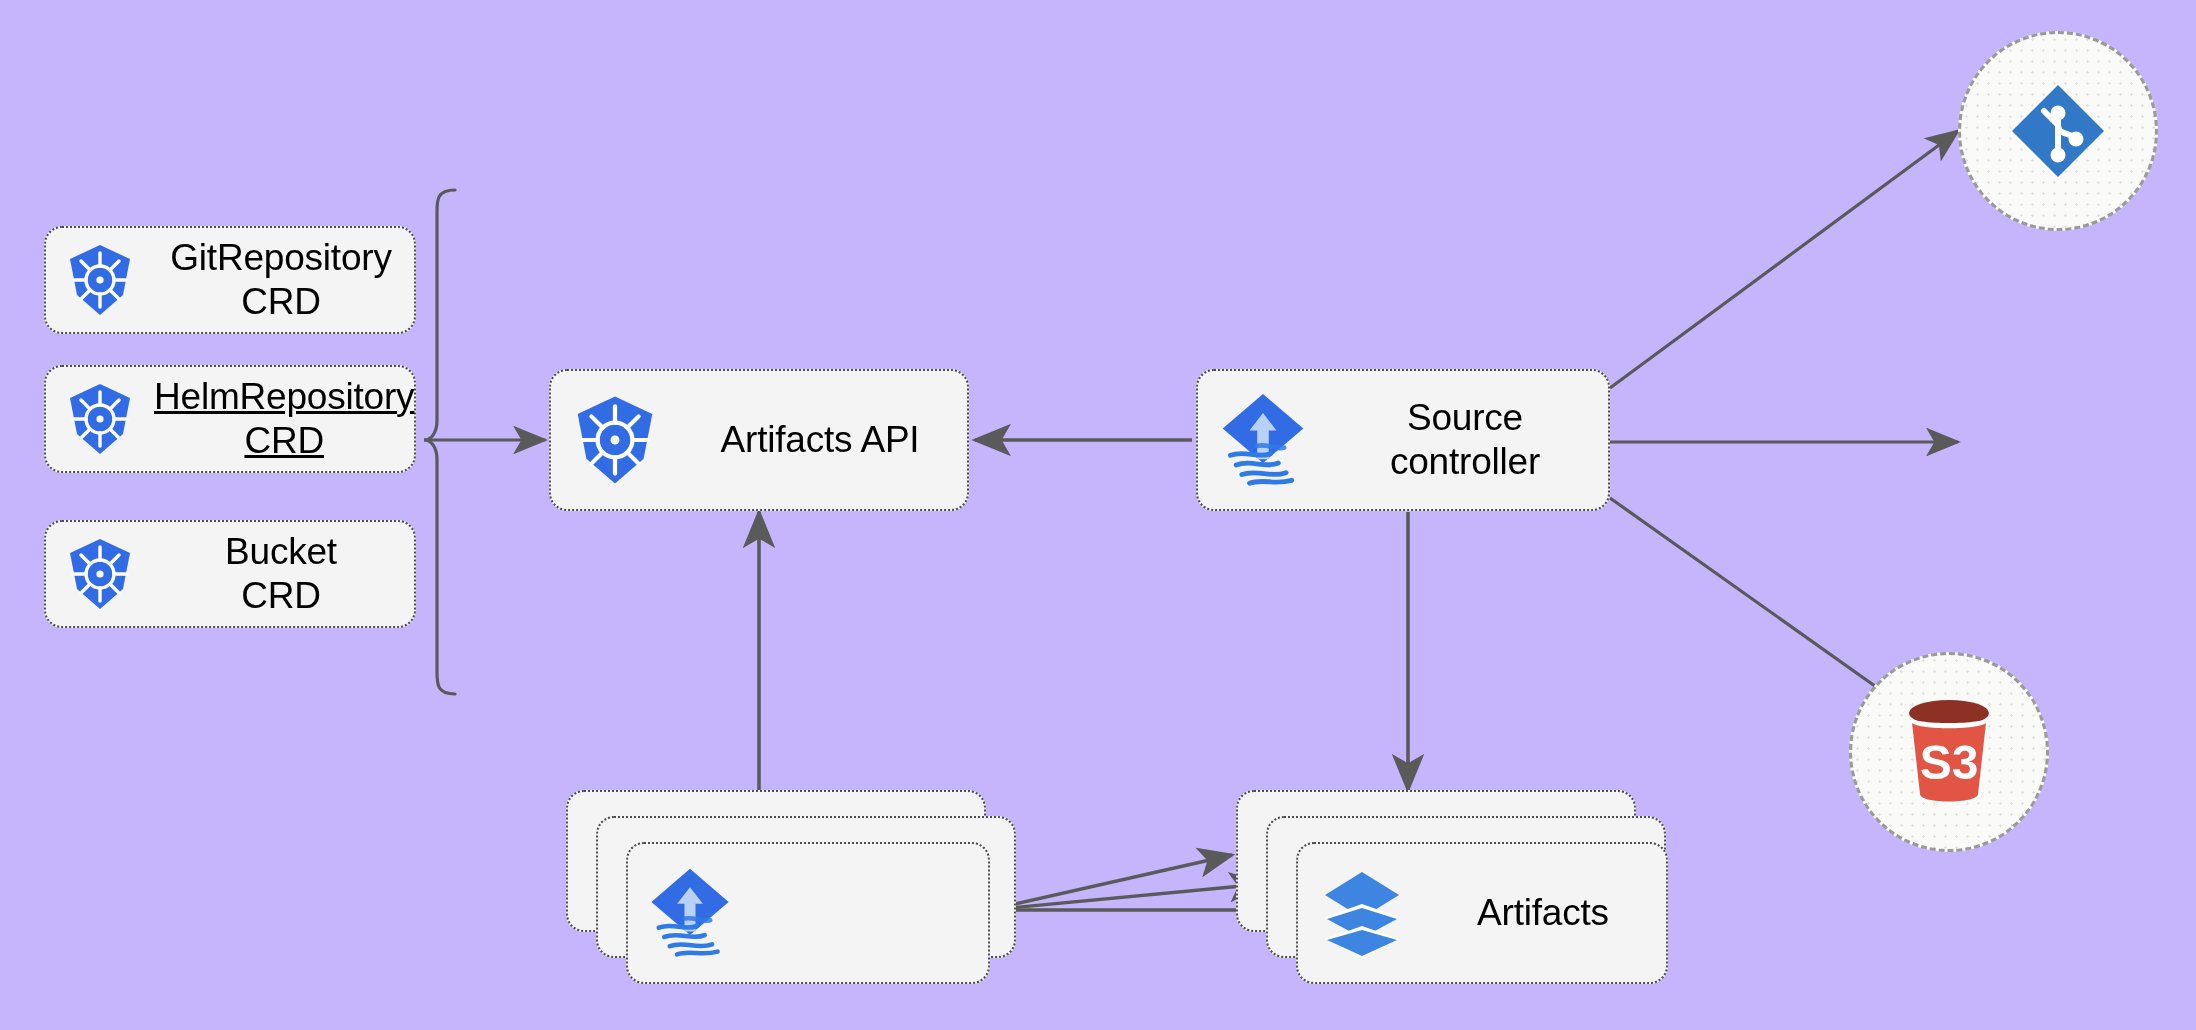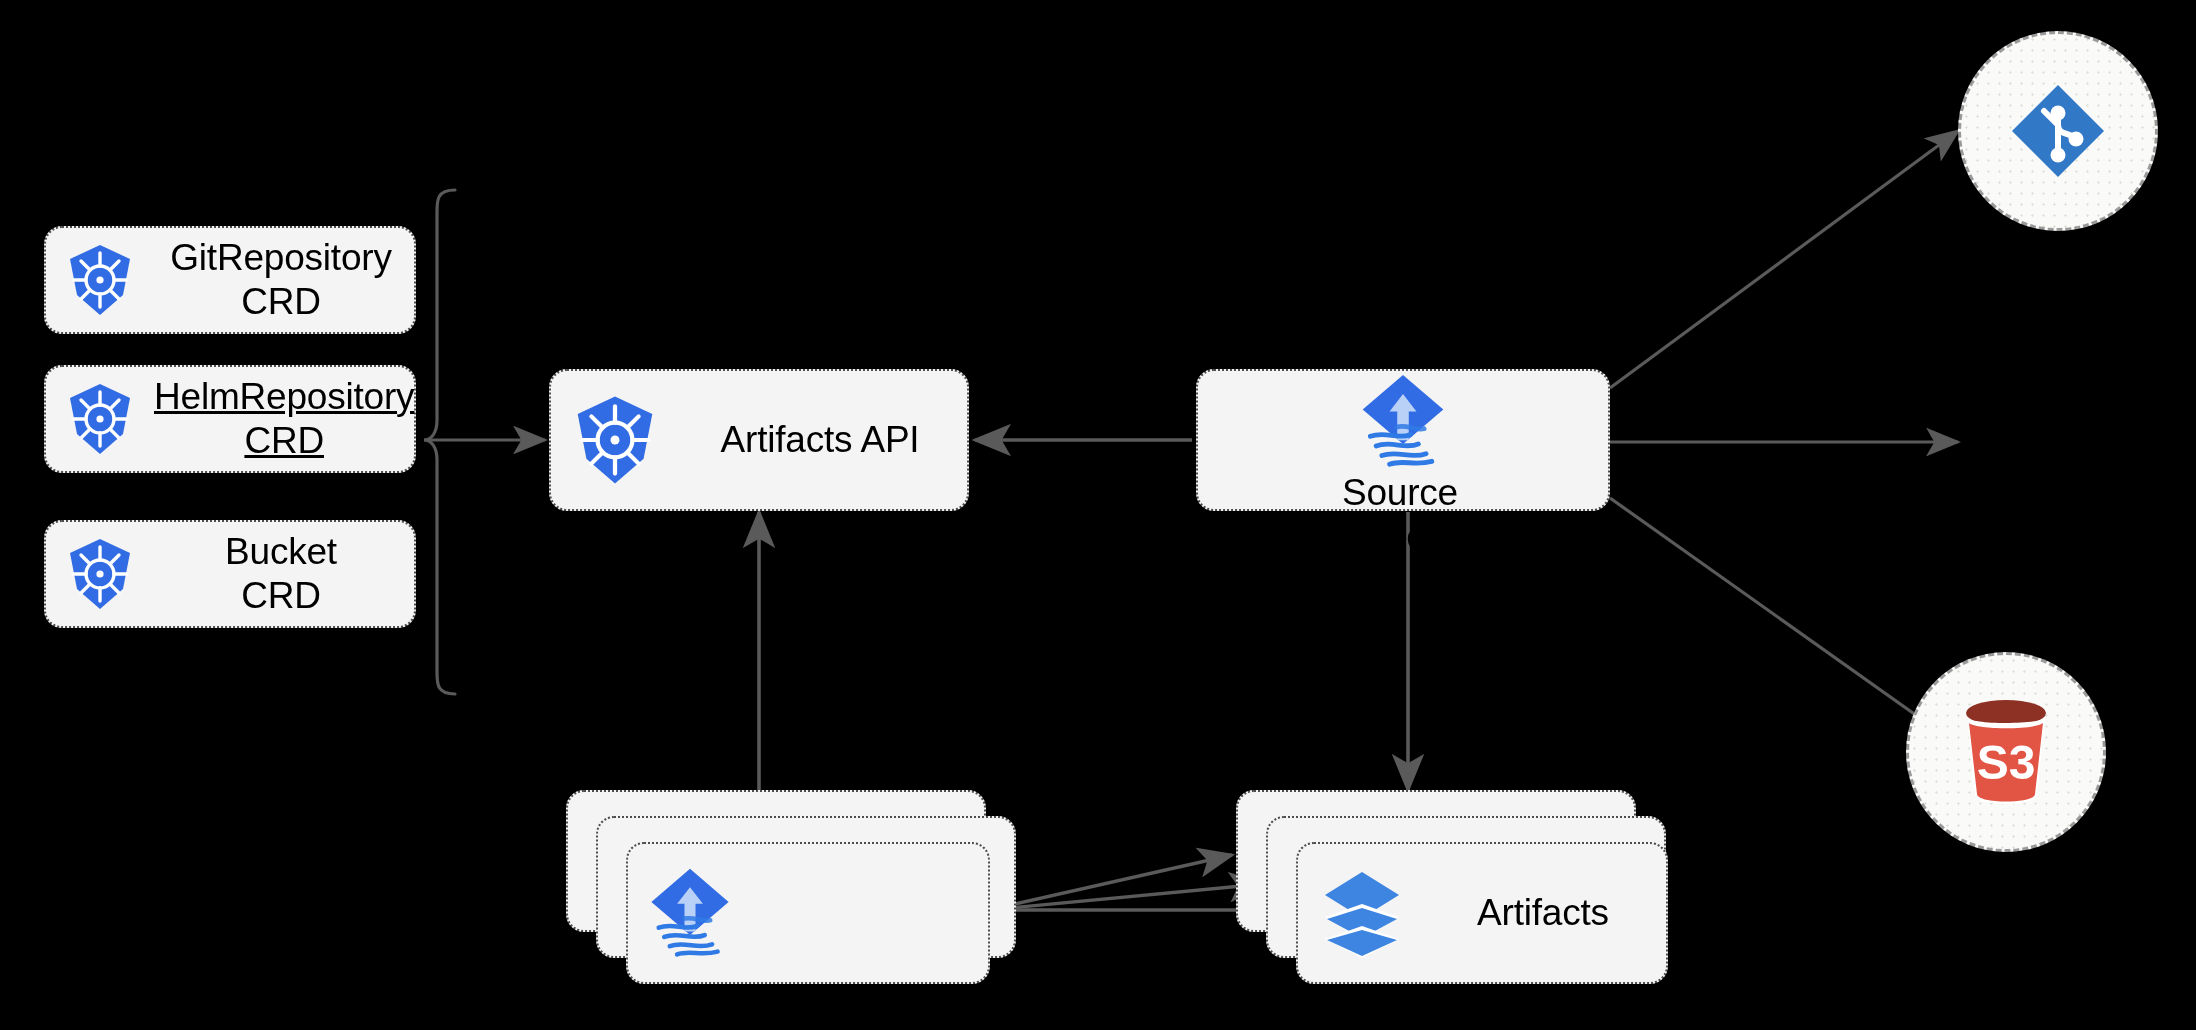--- a/index.html
+++ b/index.html
@@ -4,21 +4,21 @@
 <style>
   html, body {
     margin: 0;
     padding: 0;
     background: #ffffff;
   }
   #canvas {
     position: relative;
     width: 2196px;
     height: 1030px;
-    background: #000000;
+    background: #c4b5fd;
     font-family: "Liberation Sans", sans-serif;
     overflow: hidden;
   }
   svg.edges {
     position: absolute;
     left: 0;
     top: 0;
     width: 2196px;
     height: 1030px;
     pointer-events: none;
@@ -189,21 +189,21 @@
           <line x1="46" y1="47" x2="55" y2="56"></line>
           <line x1="55" y1="18" x2="46" y2="27"></line>
           <line x1="26" y1="47" x2="17" y2="56"></line>
         </g>
         <circle cx="36" cy="37" r="3.6" fill="#ffffff"></circle>
       </svg>
     </div>
     <div class="card-label">Artifacts API</div>
   </div>
 
-  <div class="card" style="left:1196px; top:369px; width:414px; height:142px;flex-direction:column;">
+  <div class="card" style="left:1196px; top:369px; width:414px; height:142px;">
     <div class="card-icon" style="width:130px;">
       <svg width="96" height="100" viewBox="0 0 100 104">
         <path d="M50 4 L92 40 L50 76 L8 40 Z" fill="#326ce5"></path>
         <path d="M50 24 L64 42 L56 42 L56 72 L44 72 L44 42 L36 42 Z" fill="#b9d1f7"></path>
         <g stroke="#2f7ae5" stroke-width="5" stroke-linecap="round" fill="none">
           <path d="M16 68 C 32 62, 44 72, 58 66"></path>
           <path d="M22 78 C 38 72, 52 82, 66 76"></path>
           <path d="M28 88 C 44 82, 58 92, 74 86"></path>
           <path d="M36 97 C 50 92, 62 99, 80 94"></path>
           <path d="M44 58 C 56 56, 62 62, 72 60" opacity="0.85"></path>
@@ -255,21 +255,21 @@
         <path d="M52 46 C 52 58, 68 52, 68 62"></path>
         <line x1="38" y1="32" x2="52" y2="46"></line>
       </g>
       <circle cx="52" cy="34" r="7.5" fill="#ffffff"></circle>
       <circle cx="52" cy="76" r="7.5" fill="#ffffff"></circle>
       <circle cx="70" cy="60" r="7.5" fill="#ffffff"></circle>
     </svg>
   </div>
 
 
-  <div class="circle" style="left:1906px; top:652px; width:200px; height:200px;justify-content:center;">
+  <div class="circle" style="left:1849px; top:652px; width:200px; height:200px;justify-content:center;">
     <svg width="110" height="114" viewBox="0 0 110 114">
       <ellipse cx="55" cy="18" rx="40" ry="13" fill="#8c3123"></ellipse>
       <path d="M16 22 C 16 30, 94 30, 94 22 L 86 100 C 86 112, 24 112, 24 100 Z" fill="#ffffff"></path>
       <path d="M18 28 C 26 35, 84 35, 92 28 L 84 99 C 84 109, 26 109, 26 99 Z" fill="#e25444"></path>
       <text x="55" y="84" text-anchor="middle" font-family="'Liberation Sans', sans-serif" font-size="48" font-weight="bold" fill="#ffffff">S3</text>
     </svg>
   </div>
 
 </div>
 

